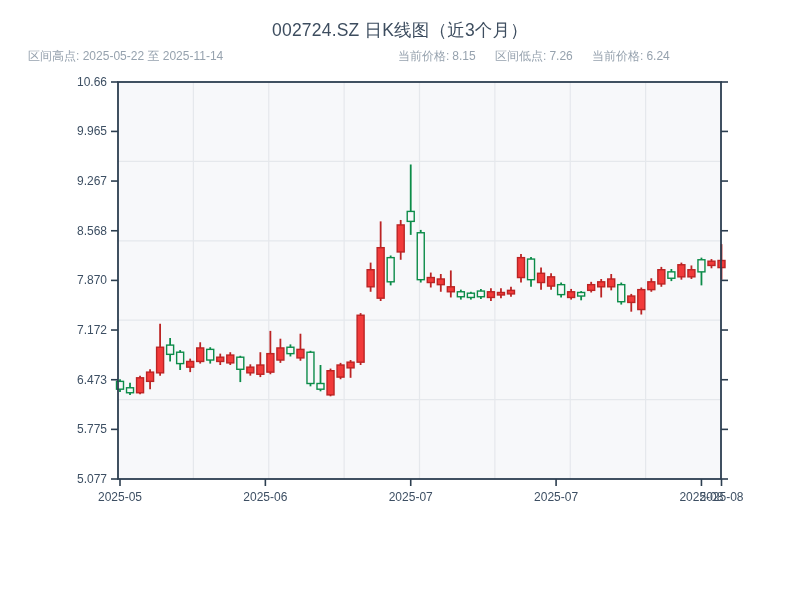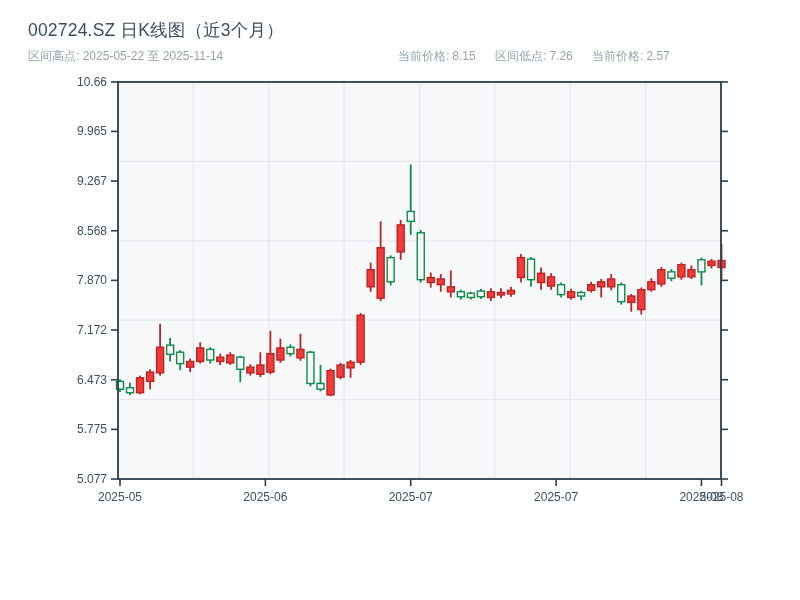--- a/index.html
+++ b/index.html
@@ -1,20 +1,20 @@
 <!DOCTYPE html>
 <html><head>
 <meta charset="utf-8">
 <style>
   html,body{margin:0;padding:0;}
   body{
     width:800px;height:600px;background:#ffffff;position:relative;overflow:hidden;
     font-family:"Liberation Sans","DejaVu Sans",sans-serif;
   }
-  .header{position:absolute;left:28px;top:18px;width:744px;}
+  .header{position:absolute;left:28px;top:18px;width:744px;text-align:center;}
   .title{font-size:17.5px;font-weight:500;color:#3d4d5f;letter-spacing:.2px;}
   .subrow{position:absolute;left:28px;top:48px;width:744px;font-size:12px;color:#96a2ae;}
   .sub-left{position:absolute;left:0;top:0;white-space:nowrap;}
   .sub-right{position:absolute;left:370px;top:0;white-space:nowrap;}
   .stat{margin-right:16px;margin-top:12px;}
   .stat .lb{margin-right:3px;}
   #chart-svg{position:absolute;left:0;top:0;}
   text{font-family:"Liberation Sans","DejaVu Sans",sans-serif;}
 </style>
 </head>
@@ -202,15 +202,15 @@
 </div>
 
 <div class="subrow">
   <div class="sub-left">
     <span class="lb">区间高点:</span>
     <span>2025-05-22 至 2025-11-14</span>
   </div>
   <div class="sub-right">
     <span class="stat"><span class="lb">当前价格:</span><span>8.15</span></span>
     <span class="stat"><span class="lb">区间低点:</span><span>7.26</span></span>
-    <span class="stat"><span class="lb">当前价格:</span><span>2.57</span></span>
+    <span class="stat"><span class="lb">当前价格:</span><span>6.24</span></span>
   </div>
 </div>
 
 </body></html>

